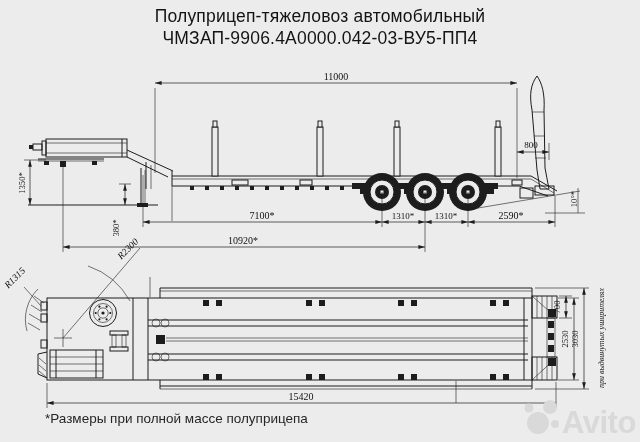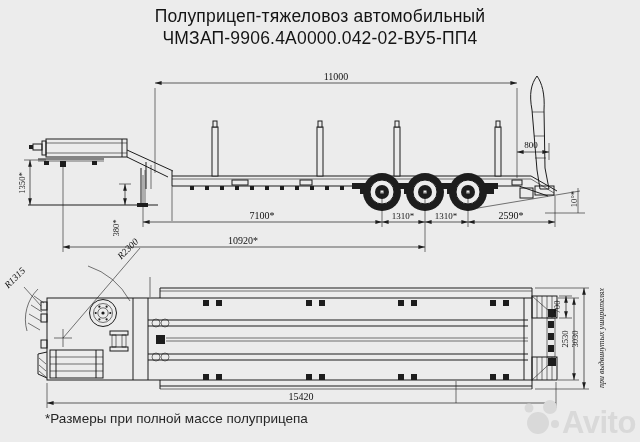--- a/index.html
+++ b/index.html
@@ -21,21 +21,21 @@
   .note{font:italic 8px "Liberation Serif",serif;fill:#222;text-anchor:middle;}
   .avitx{font:bold 31px "Liberation Sans",sans-serif;fill:#d9d9d9;letter-spacing:-0.5px;}
 </style>
 </head>
 <body>
 
 <div class="page">
 
   <div class="title">
     <div>Полуприцеп-тяжеловоз автомобильный</div>
-    <div>ЧМЗАП-9906.4А0000.042-02-ВУ5-ПП4</div>
+    <div>ЧМЗАП-9906.4А0000.042-03-ВУ5-ПП4</div>
   </div>
 
   <svg width="640" height="442" viewBox="0 0 640 442">
     <defs>
       <marker id="ar" orient="auto-start-reverse" markerWidth="11" markerHeight="8" refX="9.5" refY="3.5">
         <path d="M0,0.8 L9.5,3.5 L0,6.2 Z" fill="#1d1d1d"></path>
       </marker>
     </defs>
 
     <g>

